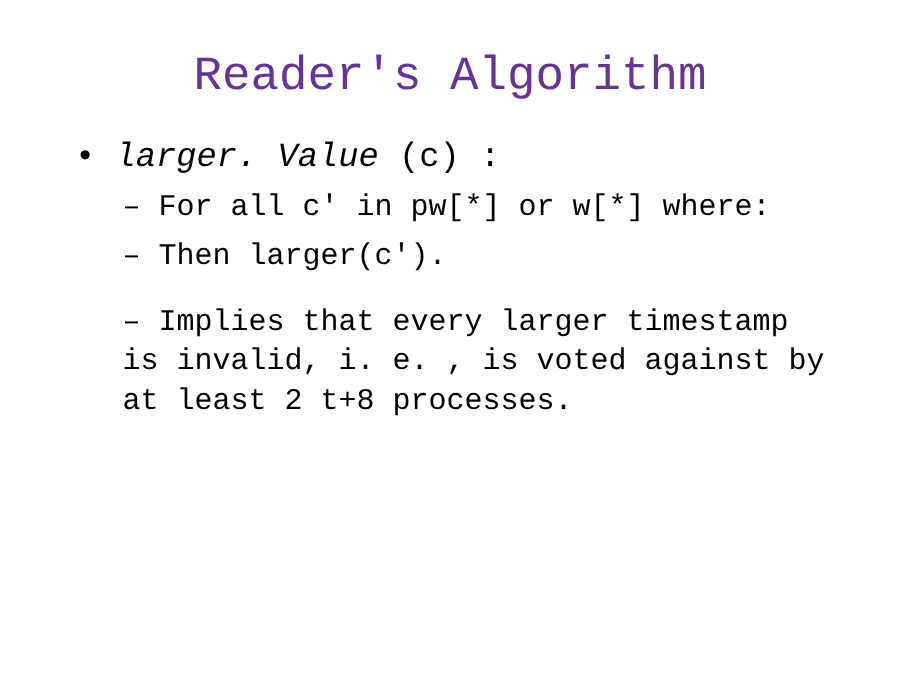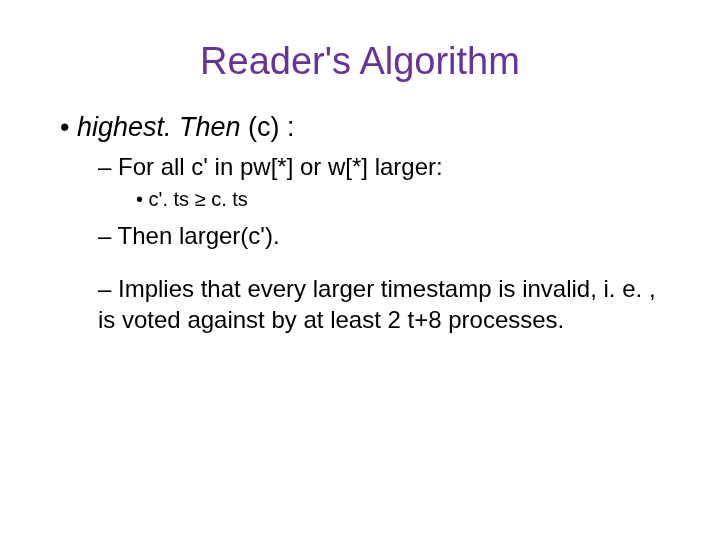--- a/index.html
+++ b/index.html
@@ -10,20 +10,21 @@
     background: #ffffff;
     font-family: Verdana, Geneva, sans-serif;
     color: #000000;
   }
   .slide {
     width: 720px;
     height: 540px;
     position: relative;
     box-sizing: border-box;
     padding: 40px 50px 0 50px;
+    font-family: Liberation Mono, monospace;
   }
   .title {
     text-align: center;
     font-size: 38px;
     color: #663399;
     margin: 0 0 28px 0;
     font-weight: normal;
   }
   ul.level1 {
     list-style: none;
@@ -72,30 +73,27 @@
   }
 </style>
 </head>
 <body>
 
 <div class="slide">
   <h1 class="title">Reader's Algorithm</h1>
 
   <ul class="level1">
     <li>
-      <span class="italic">highest. Then</span><span> (c) :</span>
+      <span class="italic">larger. Value</span><span> (c) :</span>
 
       <ul class="level2">
         <li>
-          <span>For all c' in pw[*] or w[*] larger:</span>
+          <span>For all c' in pw[*] or w[*] where:</span>
 
           <ul class="level3">
-            <li>
-              <span>c'. ts ≥ c. ts</span>
-            </li>
           </ul>
         </li>
         <li>
           <span>Then larger(c').</span>
         </li>
         <div class="gap"></div>
         <li>
           <span>Implies that every larger timestamp is invalid, i. e. , is voted against by at least 2 t+8 processes.</span>
         </li>
       </ul>

